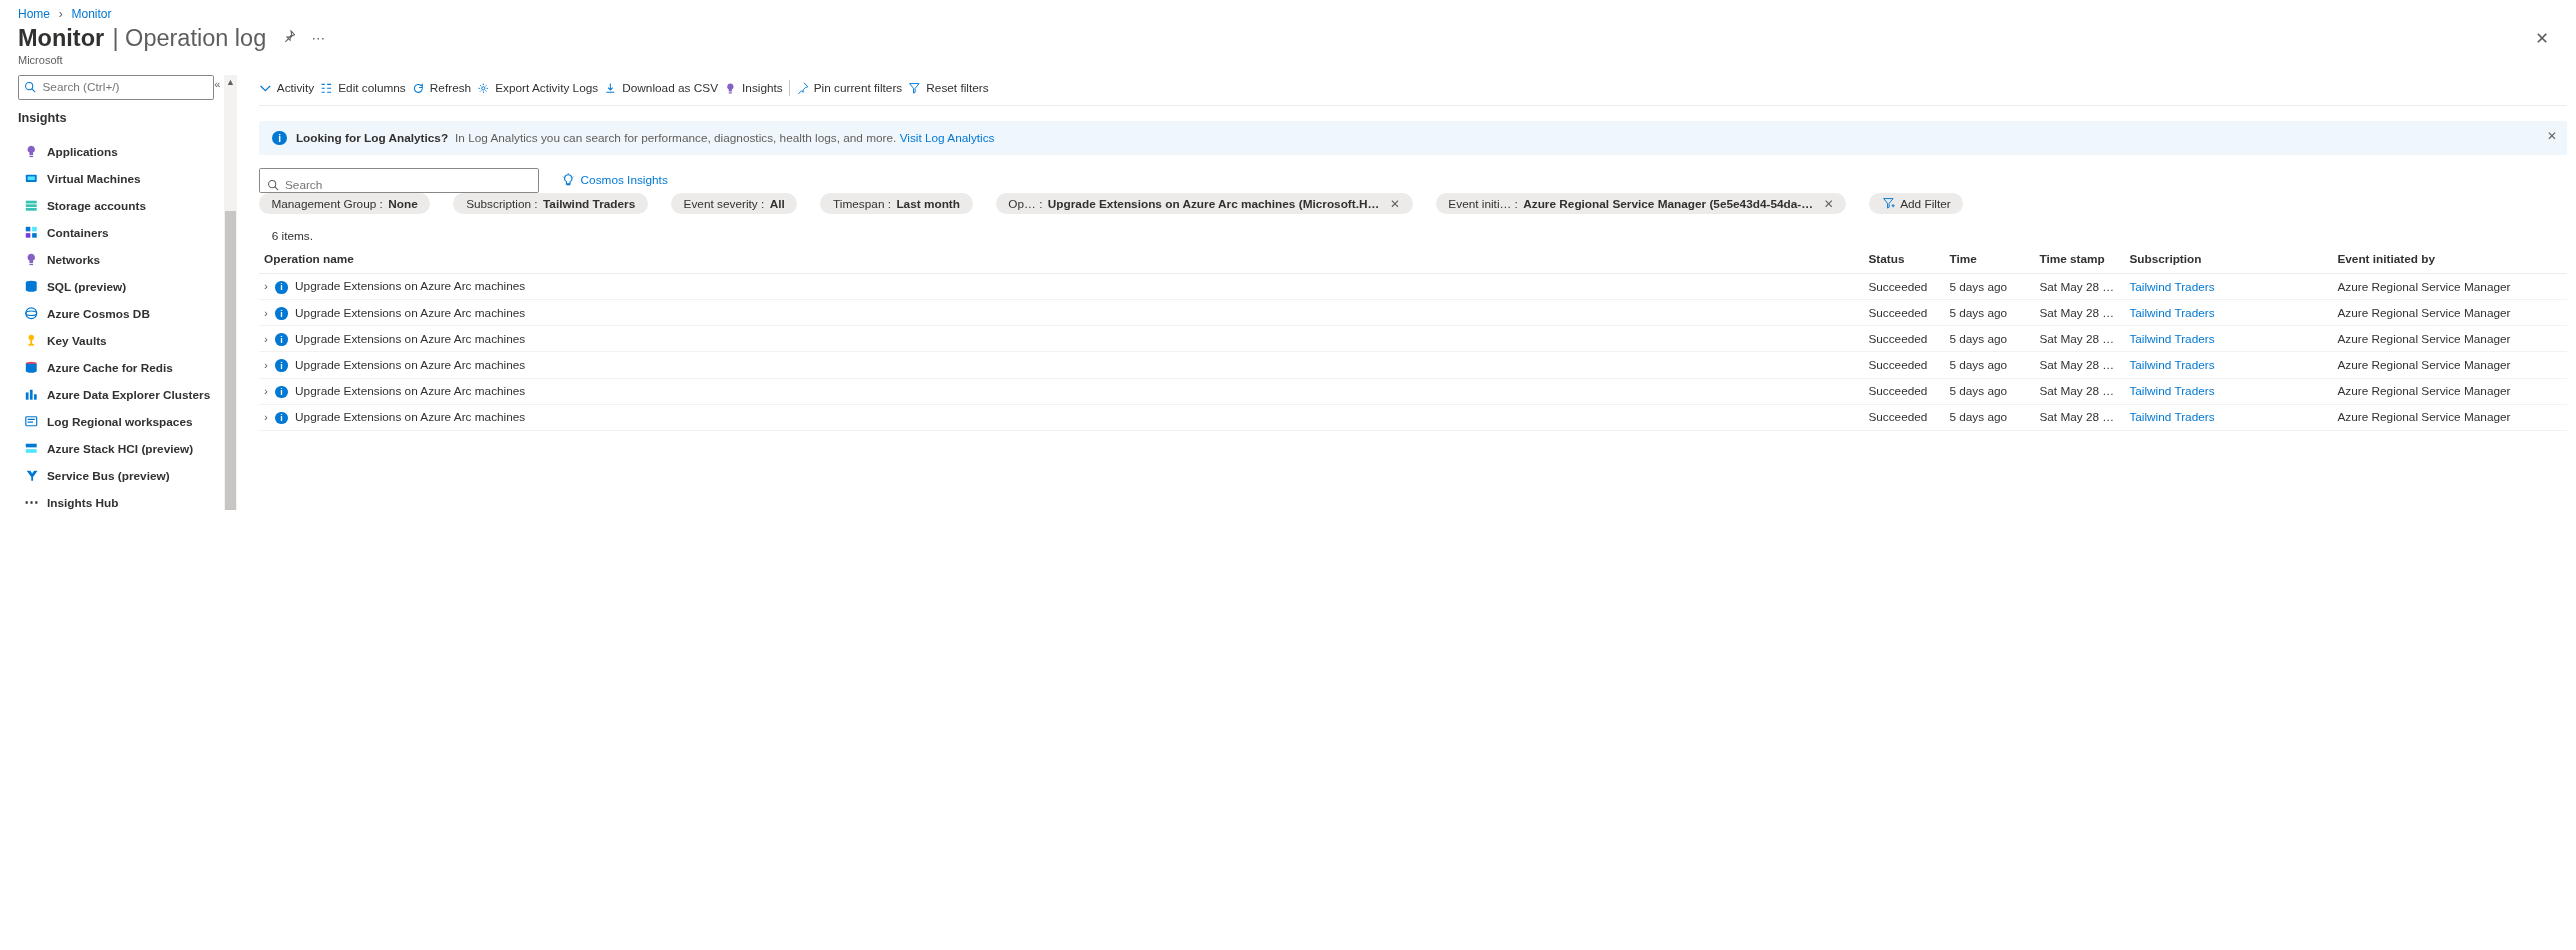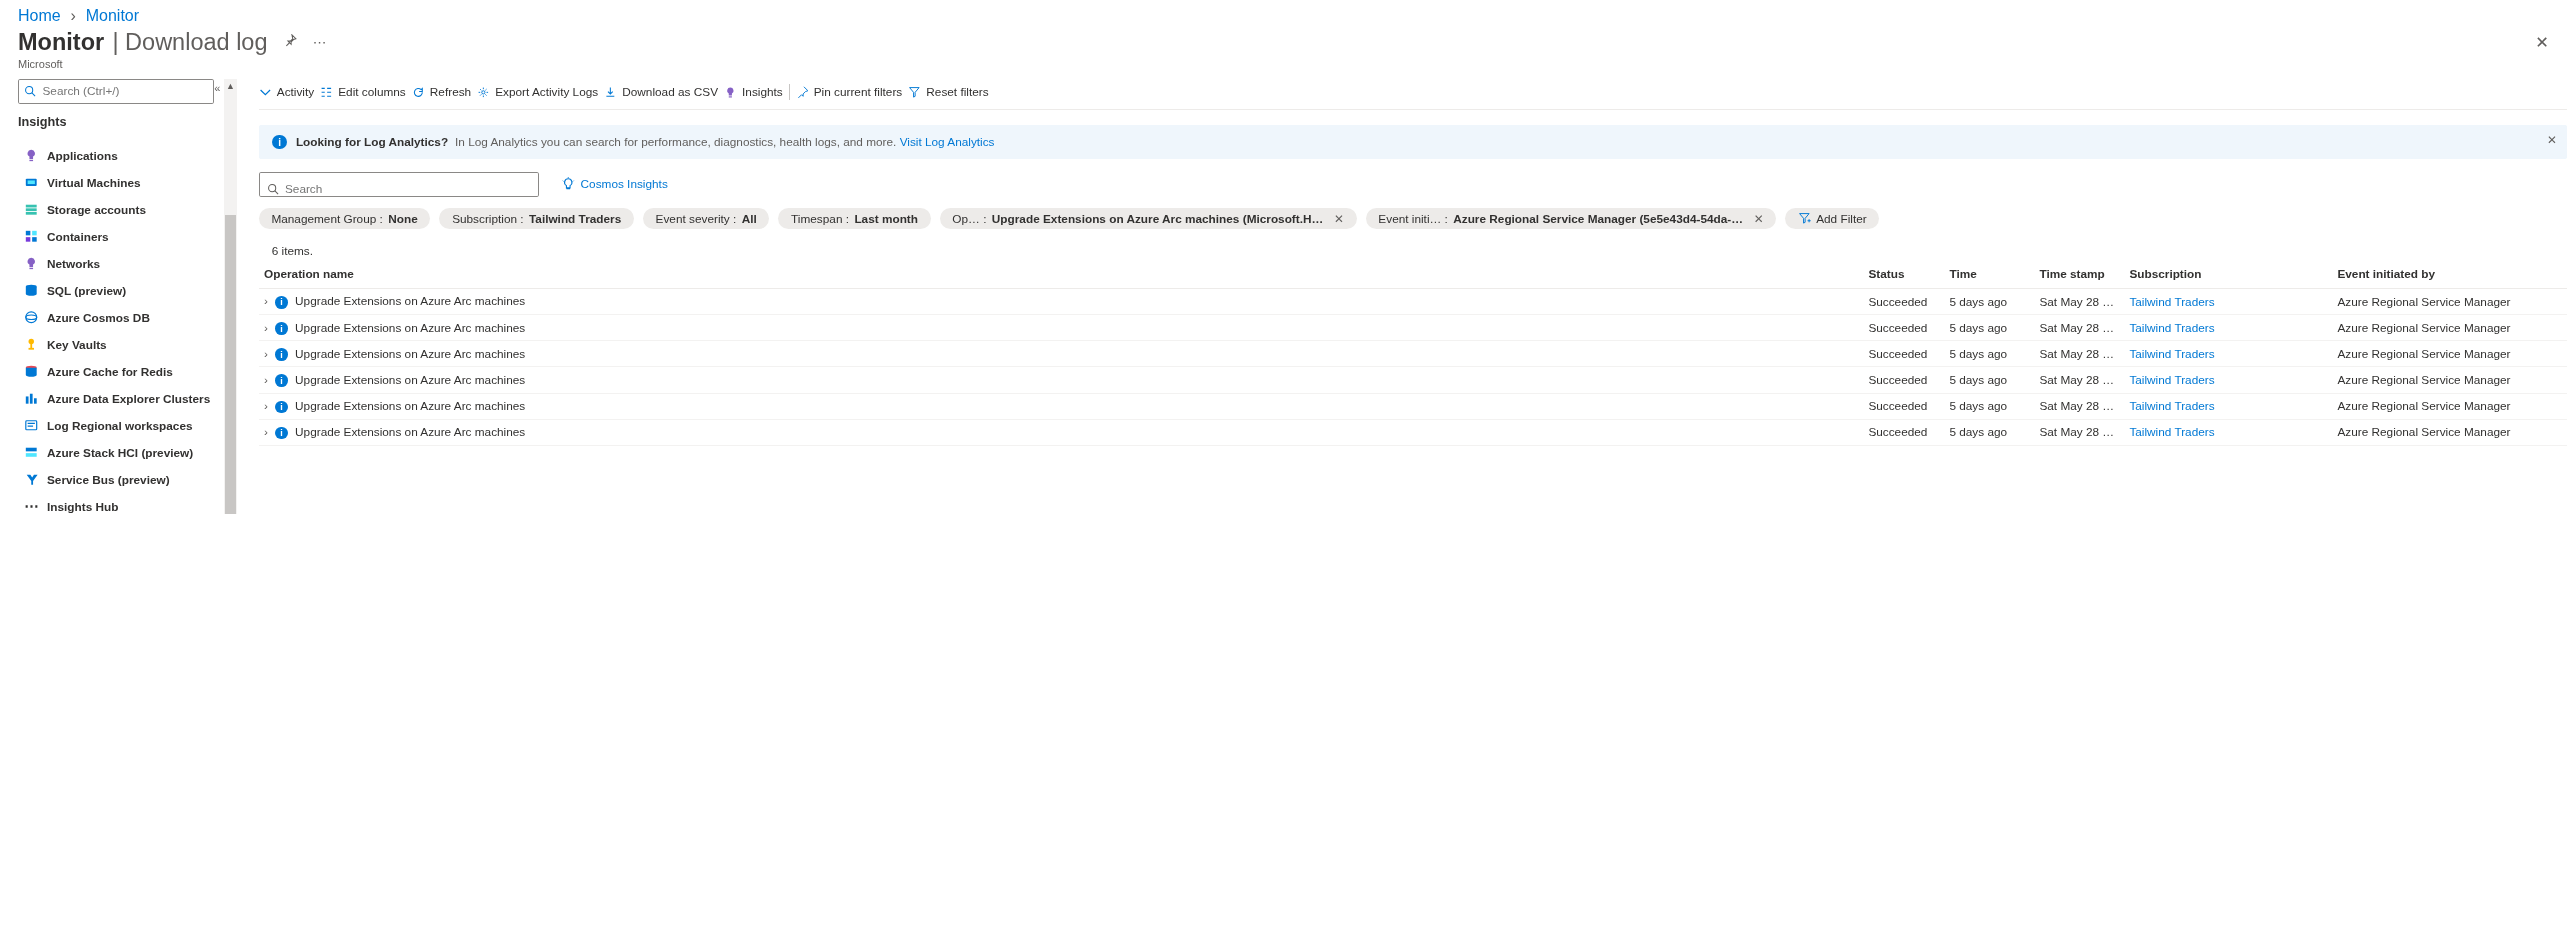--- a/index.html
+++ b/index.html
@@ -1,19 +1,19 @@
 <!DOCTYPE html>
 <html style="font-size:14.5px"><head>
 <meta charset="utf-8">
 <style>
   * { box-sizing: border-box; margin: 0; padding: 0; font-family: "Segoe UI", -apple-system, sans-serif; }
   body { font-size: 11.8px; color: #323130; background: #fff; }
   a { color: #0078d4; text-decoration: none; }
 
-  .breadcrumb { padding: 7.2px 18px 3.6px 18px; font-size: 16px; }
+  .breadcrumb { padding: 7.2px 18px 3.6px 18px; font-size: 12px; }
   .breadcrumb span.sep { color: #605e5c; margin: 0 5.4px; }
 
   .header-row { display: flex; align-items: center; padding: 0 18px 1.8px 18px; }
   .main-title { font-size: 23.5px; font-weight: 600; }
   .main-subtitle { font-size: 23.5px; font-weight: 400; color: #605e5c; margin-left: 1.8px; }
   .pin-icon, .more-icon { margin-left: 16.3px; color: #605e5c; cursor: pointer; font-size: 13.6px; }
   .close-x { margin-left: auto; font-size: 16.3px; color: #605e5c; cursor: pointer; margin-right: 9px;}
 
   .vendor { padding: 0 18px 9px 18px; font-size: 11px; color: #605e5c; }
 
@@ -41,21 +41,21 @@
   .info-banner .info-ico { width: 14.5px; height:14.5px; border-radius:50%; background:#0078d4; color:#fff; font-size:10px; display:flex; align-items:center; justify-content:center; font-weight:bold; margin-right:9px; flex-shrink:0;}
   .info-banner strong { margin-right: 3.6px; }
   .info-banner .banner-text { color: #605e5c; }
   .info-banner .banner-close { position:absolute; right:9px; top:7.2px; color:#605e5c; cursor:pointer; }
 
   .search-row { display:flex; align-items:center; gap: 22px; margin-top: 12.7px; }
   .main-search { display:flex; align-items:flex-end; border:0.9px solid #8a8886; border-radius:1.8px; height:25px; width: 280px; padding:0 7.2px; }
   .main-search input { border:none; outline:none; flex:1; font-size:11.8px; margin-left:5.4px; }
   .quick-insights { color:#0078d4; display:flex; align-items:center; gap:5.4px; cursor:pointer; }
 
-  .filter-row { display:flex; flex-wrap:wrap; gap:9px; margin-top: 11px; }
+  .filter-row { display:flex; flex-wrap:wrap; gap:23px; }
   .filter-pill { background:#edebe9; border-radius: 12.7px; padding: 3.6px 12.7px; font-size:11.8px; display:flex; align-items:center; gap:5.4px; }
   .filter-pill .fval { font-weight:600; }
   .filter-pill .pill-x { margin-left:5.4px; color:#605e5c; cursor:pointer; }
   .add-filter-pill { background:#edebe9; border-radius:12.7px; padding:3.6px 12.7px; display:flex; align-items:center; gap:5.4px; color:#323130; cursor:pointer;}
 
   .item-count { margin-top: 14.5px; font-size: 11.8px; margin-left: 13px; }
 
   table { width: 100%; border-collapse: collapse; margin-top: 2px; }
   th { text-align: left; font-weight: 600; font-size: 11.8px; padding: 7.2px 5.4px; border-bottom: 0.9px solid #edebe9; }
   td { padding: 5.4px 5.4px; border-bottom: 0.9px solid #f3f2f1; font-size: 11.8px; vertical-align: middle; }
@@ -69,21 +69,21 @@
 <body>
 
 <div class="breadcrumb">
   <a href="#">Home</a>
   <span class="sep">›</span>
   <a href="#">Monitor</a>
 </div>
 
 <div class="header-row">
   <span class="main-title">Monitor</span>
-  <span class="main-subtitle">&nbsp;|&nbsp;<span>Download log</span></span>
+  <span class="main-subtitle">&nbsp;|&nbsp;<span>Operation log</span></span>
   <span class="pin-icon">
     <svg class="svgico" width="12.7" height="12.7" viewBox="0 0 16 16">
         <path fill="none" stroke="currentColor" stroke-width="1.3" d="M10 1l5 5-3 1-3 3v3l-2-2-4 4 4-4-2-2h3l3-3z"></path>
       </svg>
   </span>
   <span class="more-icon">⋯</span>
   <span class="close-x">✕</span>
 </div>
 <div class="vendor">Microsoft</div>
 

